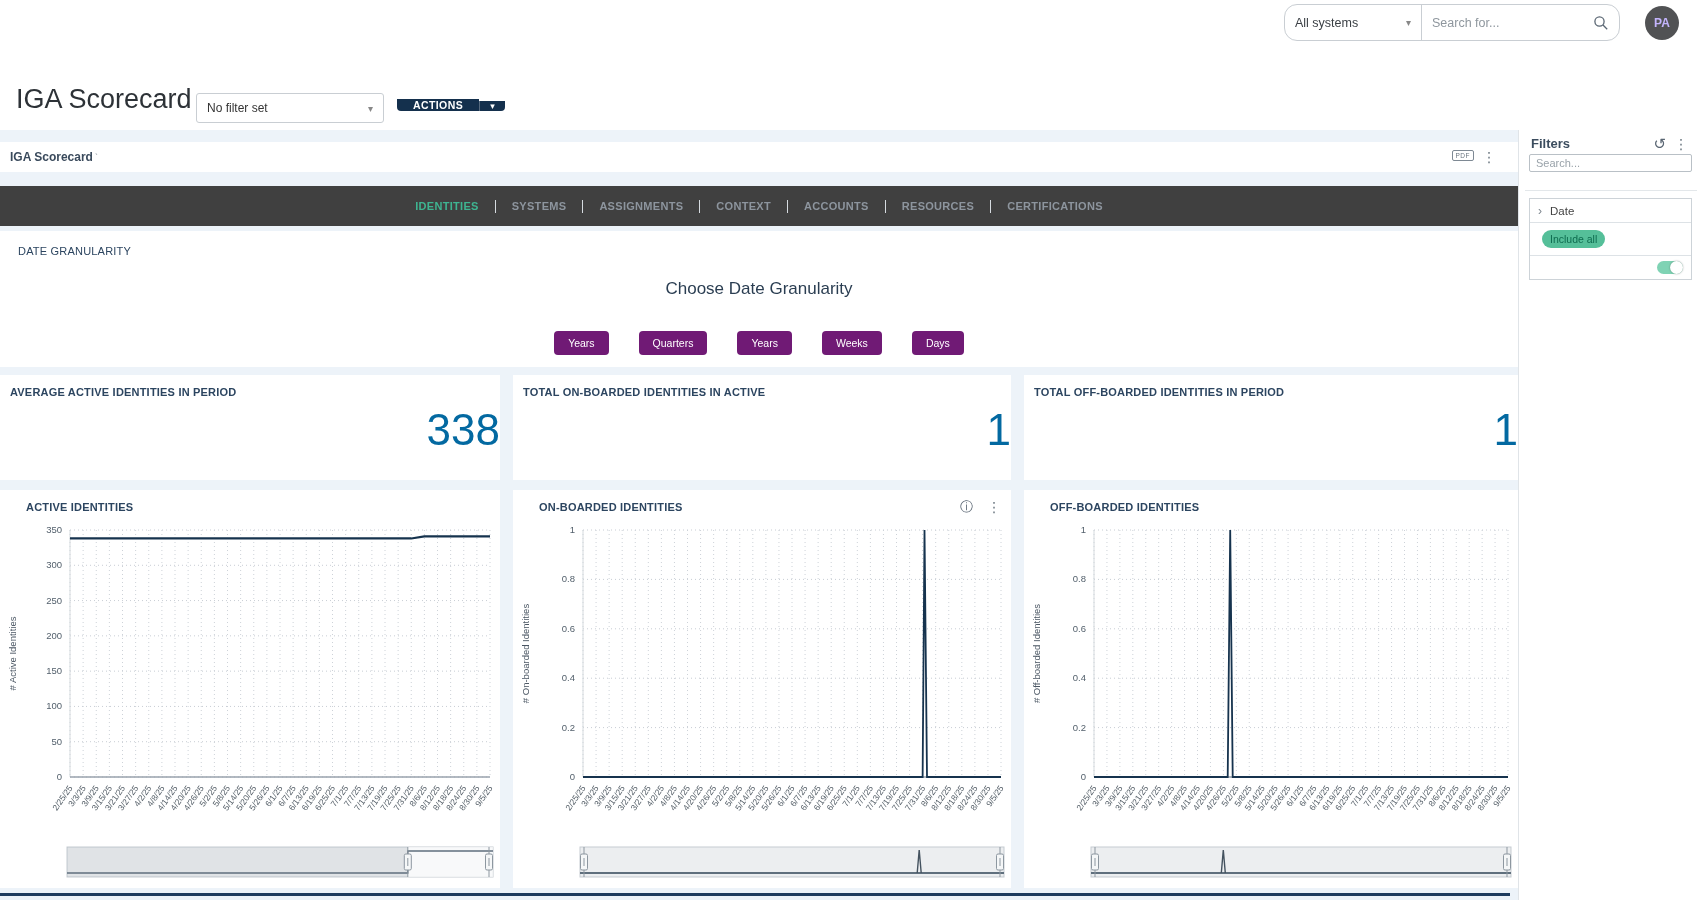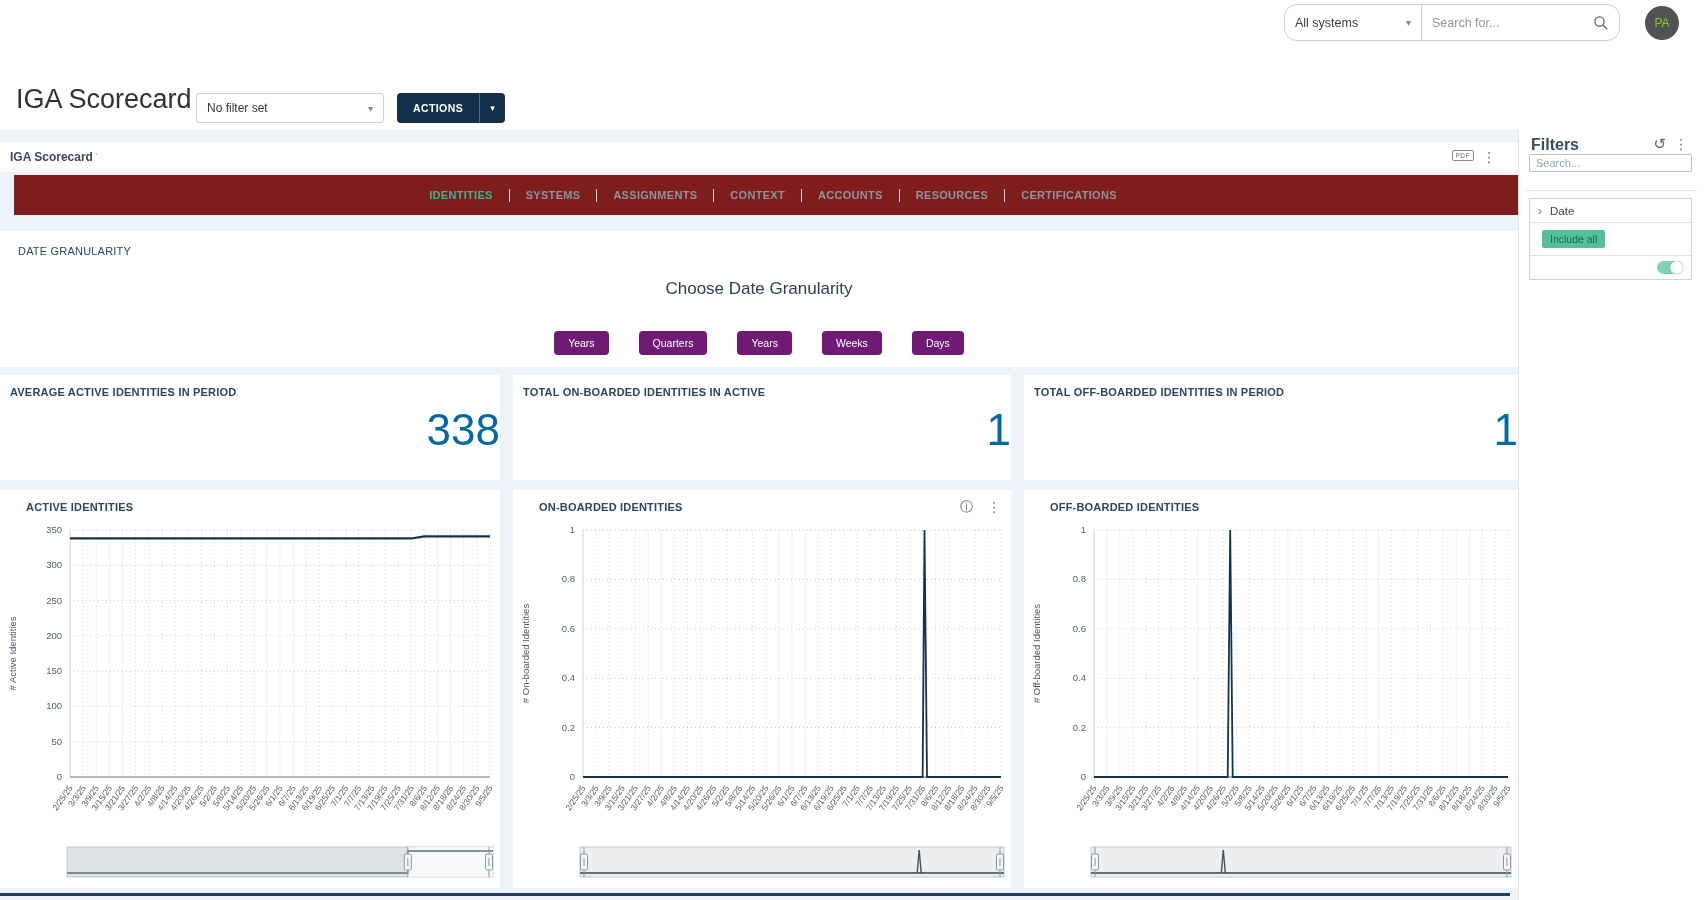--- a/index.html
+++ b/index.html
@@ -12,49 +12,49 @@
     border:1px solid #c9ced3; border-radius:13px; display:flex; align-items:stretch; background:#fff; }
   .sys-select { width:140px; display:flex; align-items:center; padding:0 10px; cursor:pointer;
     border-right:1px solid #c9ced3; font-size:12.5px; color:#3a3f44; }
   .sys-select .chev { margin-left:auto; color:#888; font-size:10px; }
   .search-box { flex:1; display:flex; align-items:center; padding:0 10px; }
   .search-box input { border:none; outline:none; flex:1; font-size:12.5px; color:#333;
     font-family:"Liberation Sans",sans-serif; }
   .search-box input::placeholder { color:#8f979e; }
   .mag { width:16px; height:16px; flex:0 0 16px; }
   .avatar { position:absolute; top:6px; right:25px; width:34px; height:34px; border-radius:50%;
-    background:#515254; color:#84cc16; font-size:12px; font-weight:normal; display:flex;
+    background:#515254; color:#c4b5fd; font-size:12px; font-weight:bold; display:flex;
     align-items:center; justify-content:center; cursor:pointer; }
 
   
   .page-title { position:absolute; left:16px; top:84px; font-size:27px; font-weight:500; color:#2d3237; }
   .filter-select { position:absolute; left:196px; top:93px; width:188px; height:30px;
     border:1px solid #c9ced3; border-radius:3px; background:#fff; display:flex; align-items:center;
     padding:0 10px; font-size:12px; color:#333; cursor:pointer; }
   .filter-select .chev { margin-left:auto; color:#888; font-size:10px; }
-  .actions { position:absolute; left:397px; top:93px; height:30px; display:flex; border-radius:4px;
-    overflow:hidden; }
+  .actions { position:absolute; left:397px; top:93px; height:18px; display:flex; border-radius:4px;
+    overflow:hidden;align-items:flex-end; }
   .actions .main { background:#14304d; color:#fff; font-size:10.5px; font-weight:bold;
     letter-spacing:.4px; border:none; padding:0 16px; cursor:pointer; font-family:inherit; }
   .actions .caret { background:#14304d; color:#fff; border:none; border-left:1px solid rgba(255,255,255,.28);
     width:26px; cursor:pointer; font-size:9px; }
 
   
   .content { position:absolute; left:0; top:130px; width:1518px; height:770px; background:#edf3f9; }
   .widget-header { position:absolute; left:0; top:12px; width:100%; height:30px; background:#fff;
     display:flex; align-items:center; padding:0 10px; }
   .widget-title { font-size:12px; font-weight:bold; color:#3a4a5c; }
   .title-mark { font-size:9px; color:#8a949c; margin-left:2px; vertical-align:super; }
   .pdf-badge { position:absolute; right:44px; top:8px; border:1px solid #7e8994; border-radius:2px;
     font-size:6.5px; color:#6a7580; padding:1px 3px; cursor:pointer; background:#fff; letter-spacing:.5px;}
   .kebab { color:#6b7680; font-size:14px; cursor:pointer; line-height:1; }
   .widget-header .kebab { position:absolute; right:22px; top:8px; }
 
-  .tabs-bar { position:absolute; left:0; top:45px; width:100%; height:40px; background:#7f1d1d;
-    display:flex; align-items:center; justify-content:center;margin-left:14px; }
+  .tabs-bar { position:absolute; left:0; top:56px; width:100%; height:40px; background:#404040;
+    display:flex; align-items:center; justify-content:center; }
   .tab { font-size:11px; font-weight:bold; letter-spacing:.3px; color:#8d959e; padding:0 16px;
     cursor:pointer; white-space:nowrap; }
   .tab.active { color:#3eb491; }
   .tab-sep { width:1px; height:13px; background:#d6dbe0; }
 
   .panel-gran { position:absolute; left:0; top:101px; width:100%; height:136px; background:#fff; }
   .section-label { position:absolute; left:18px; top:14px; font-size:11px; font-weight:400;
     color:#2c4560; letter-spacing:.2px; }
   .gran-heading { position:absolute; left:0; top:48px; width:100%; text-align:center;
     font-size:17px; color:#2b3e52; }
@@ -77,37 +77,37 @@
   .chart-icons { margin-left:auto; display:flex; align-items:center; gap:14px; }
   .info-ic { color:#5a6673; font-size:13px; cursor:pointer; }
   .chart-svg-wrap { width:100%; height:370px; }
   .chart-svg-wrap svg { display:block; }
 
   .bottom-rule { position:absolute; left:0; top:763px; width:1510px; height:3px; background:#1e3c5e; }
 
   
   .sidebar { position:absolute; right:0; top:130px; width:186px; height:770px; background:#fff;
     border-left:1px solid #e0e4e8; }
-  .sb-head { position:absolute; left:12px; top:6px; font-size:16px; font-weight:bold; color:#3b4c5e; }
+  .sb-head { position:absolute; left:12px; top:6px; font-size:13px; font-weight:bold; color:#3b4c5e; }
   .sb-refresh { position:absolute; right:38px; top:6px; font-size:15px; color:#5a6673; cursor:pointer;
     line-height:1; }
   .sb-kebab { position:absolute; right:16px; top:7px; }
   .sb-search { position:absolute; left:10px; top:24px; width:163px; height:18px;
     border:1px solid #b9c0c6; border-radius:2px; font-size:11px; padding:0 6px; color:#333;
     font-family:inherit; outline:none; }
   .sb-search::placeholder { color:#9aa3aa; }
   .sb-div { position:absolute; left:6px; top:60px; width:172px; height:1px; background:#e3e7ea; }
   .date-box { position:absolute; left:10px; top:68px; width:163px; border:1px solid #cdd3d8;
     background:#fff; }
   .date-row { height:24px; display:flex; align-items:center; padding:0 8px; cursor:pointer;
     border-bottom:1px solid #dde2e6; }
   .date-row .chev-r { color:#7d868e; font-size:12px; margin-right:8px; }
   .date-row .lbl { font-size:11.5px; color:#444; }
   .chip-row { height:32px; display:flex; align-items:center; padding:0 12px; }
-  .chip { background:#55bf99; color:#0e6b4f; font-size:10.5px; border-radius:2px; padding:3px 8px;
+  .chip { background:#55bf99; color:#0e6b4f; font-size:10.5px; border-radius:9px; padding:3px 8px;
     cursor:pointer; }
   .toggle-row { height:24px; border-top:1px solid #dde2e6; display:flex; align-items:center;
     justify-content:flex-end; padding:0 8px; }
   .toggle { width:26px; height:13px; border-radius:7px; background:#7fd3b4; position:relative;
     cursor:pointer; }
   .toggle .knob { position:absolute; right:0; top:0; width:13px; height:13px; border-radius:50%;
     background:#fff; box-shadow:0 0 2px rgba(0,0,0,.35); }
 </style>
 </head>
 <body>

